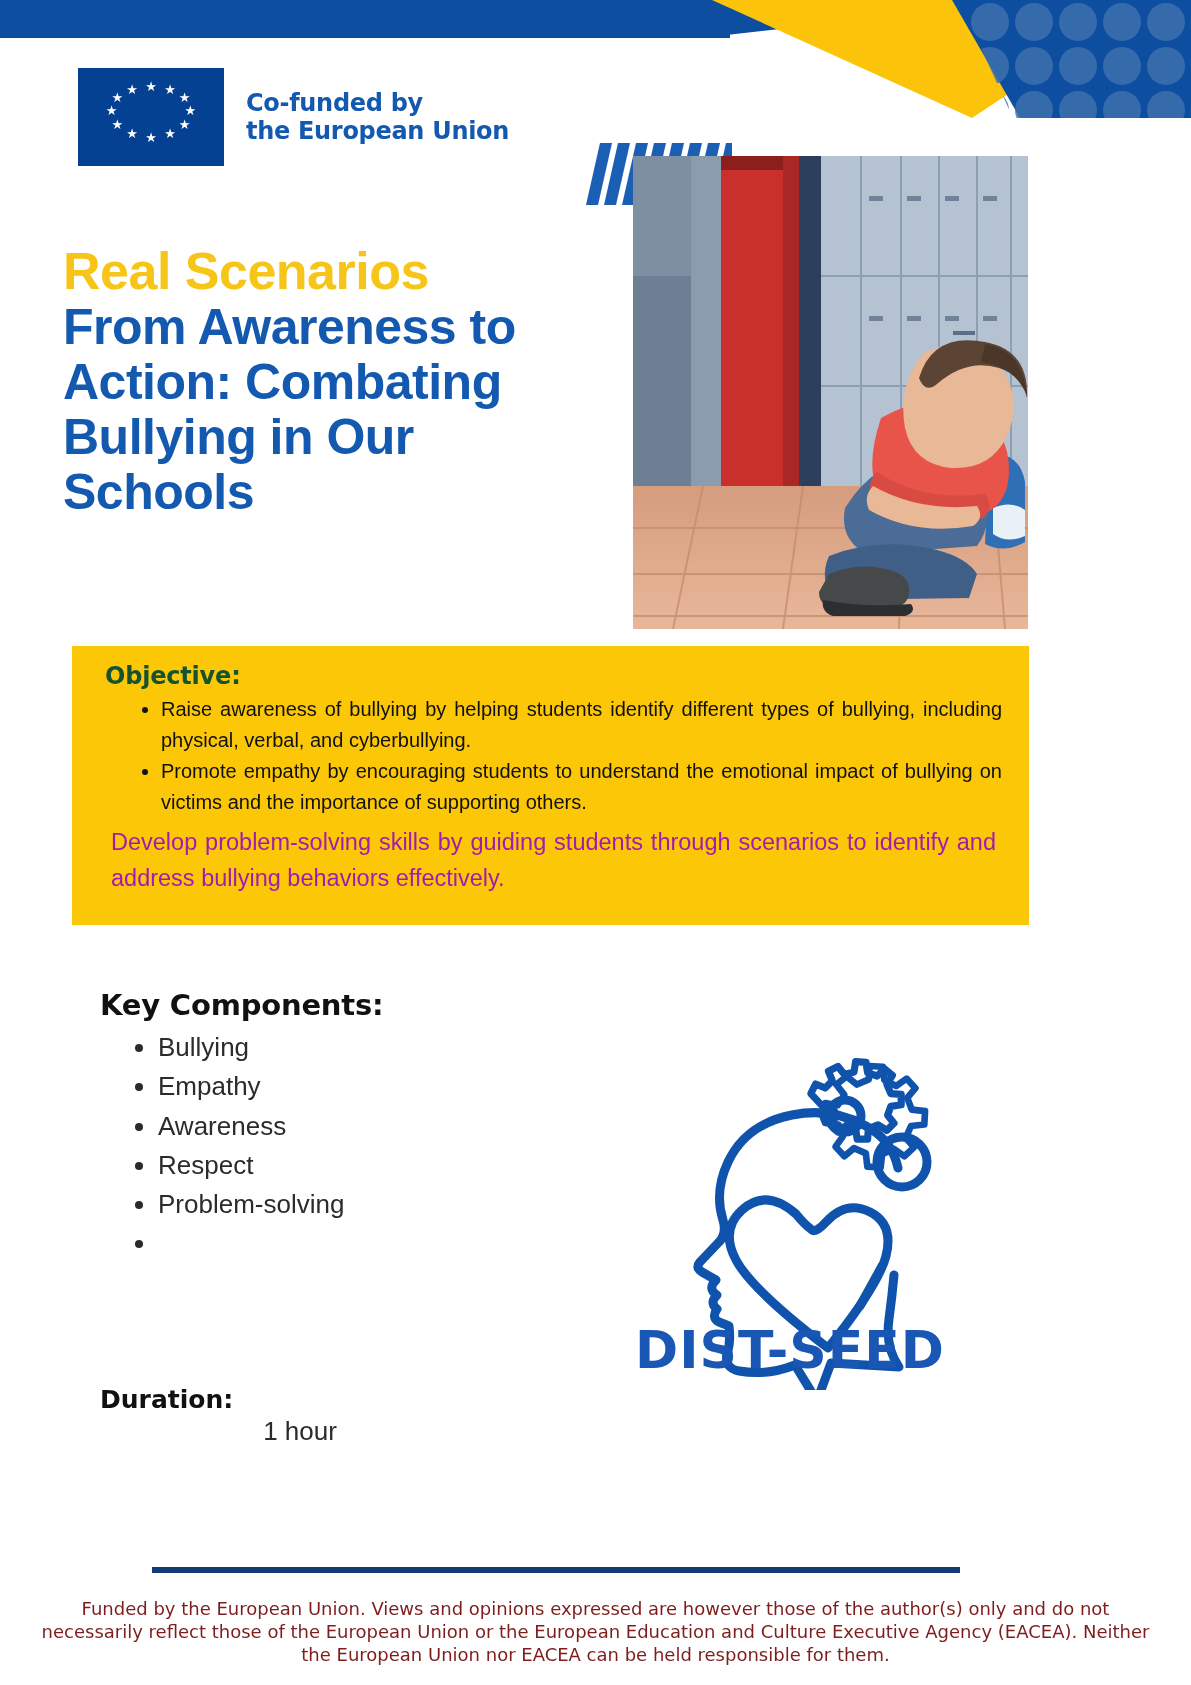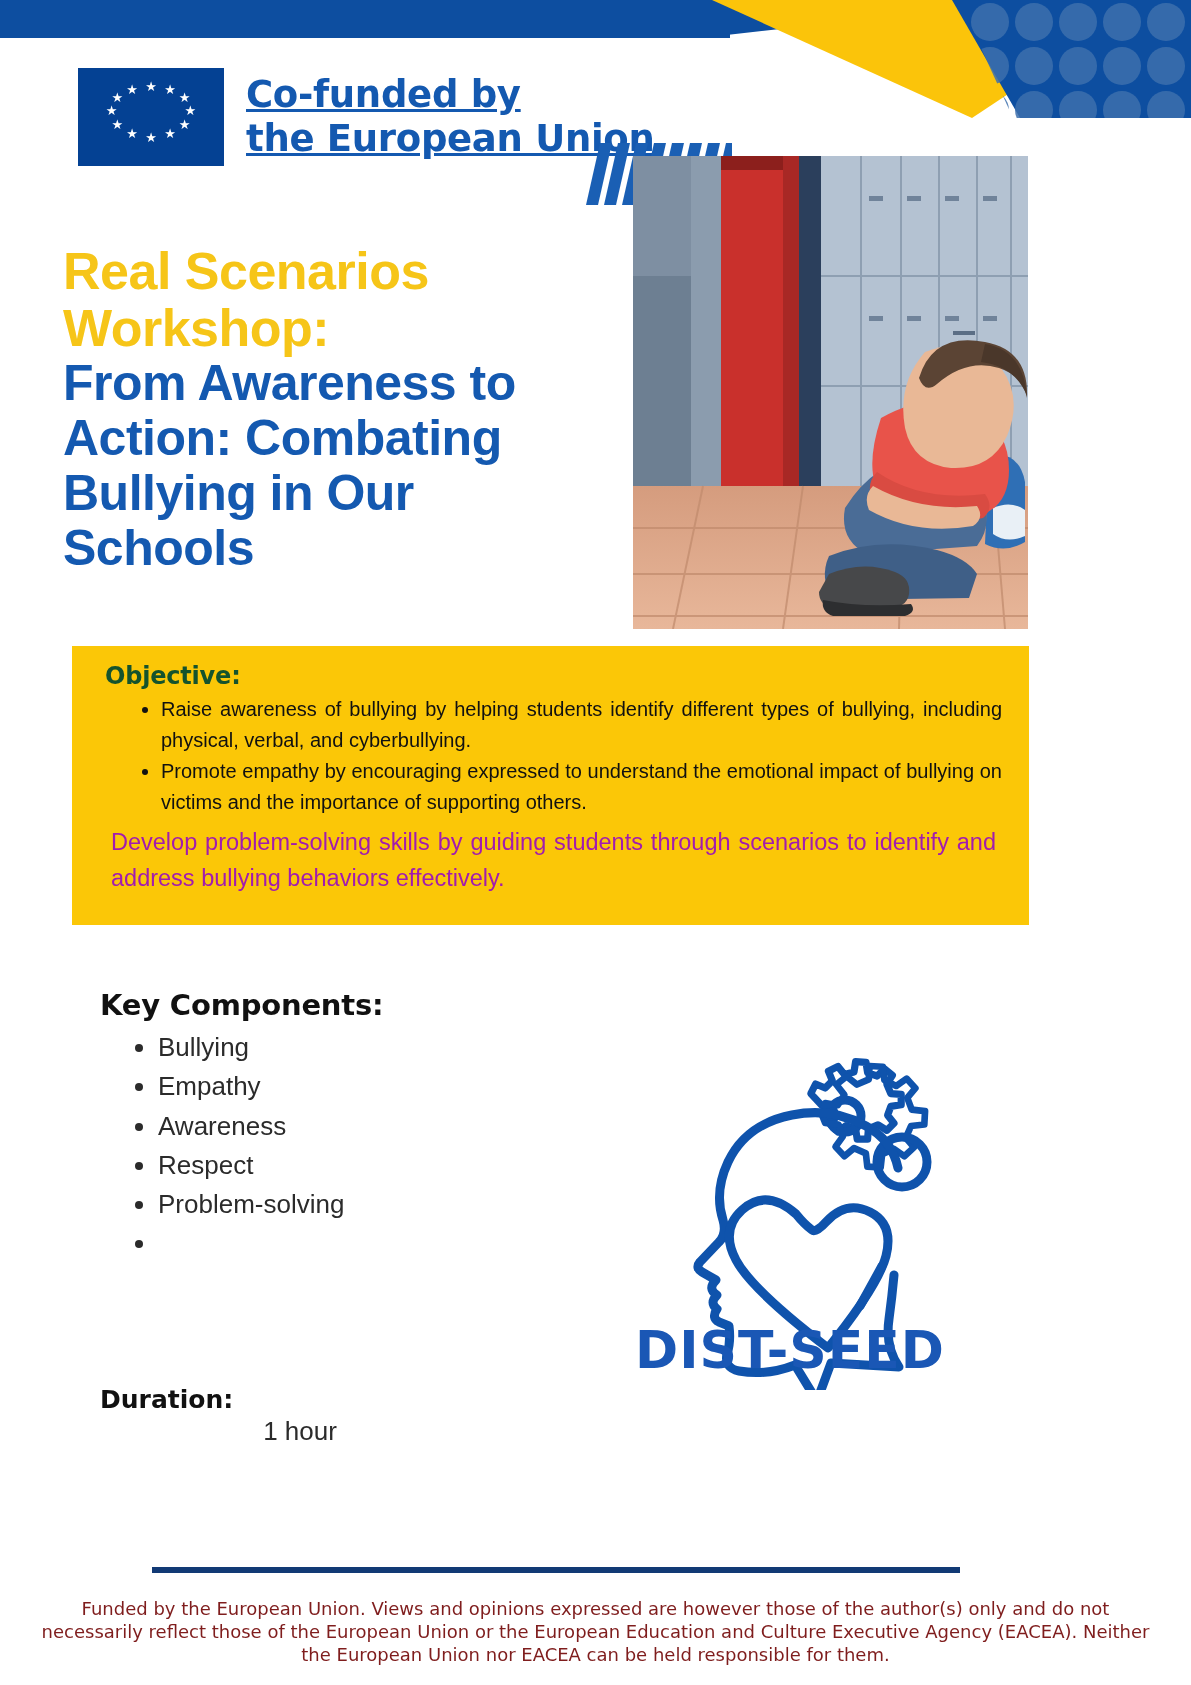--- a/index.html
+++ b/index.html
@@ -46,25 +46,24 @@
     position: absolute;
     color: #ffffff;
     font-size: 13px;
     line-height: 1;
     transform: translate(-50%, -50%);
   }
   .eu-text {
     font-family: "DejaVu Sans", sans-serif;
     color: #1459b0;
     font-weight: bold;
-    font-size: 37px;
+    font-size: 24px;
     line-height: 1.18;
     letter-spacing: -0.3px;
     white-space: pre-line;
-    text-decoration: underline;
   }
 
   
   .title-wrap {
     position: absolute;
     left: 63px;
     top: 243px;
     width: 520px;
   }
   .title-yellow {
@@ -262,21 +261,20 @@
     <span class="star" style="left:23%;  top:43%;">★</span>
     <span class="star" style="left:27%;  top:30%;">★</span>
     <span class="star" style="left:37%;  top:21%;">★</span>
   </div>
   <div class="eu-text"><span>Co-funded by</span>
 <span>the European Union</span></div>
 </div>
 
 <div class="title-wrap">
   <div class="title-yellow">Real Scenarios</div>
-  <div class="title-yellow">Workshop:</div>
   <div class="title-blue">From Awareness to</div>
   <div class="title-blue">Action: Combating</div>
   <div class="title-blue">Bullying in Our</div>
   <div class="title-blue">Schools</div>
 </div>
 
 <div class="stripes">
   <svg width="146" height="62" viewBox="0 0 146 62">
     <g fill="#1a5fb4">
       <polygon points="14,0 26,0 12,62 0,62"></polygon>
@@ -372,21 +370,21 @@
 
     <path d="M286 222 q14 -46 66 -36 q44 8 42 56 q-4 -22 -28 -30 q-32 -10 -62 16 q-12 10 -18 -6 z" fill="#5b4434"></path>
     <path d="M352 188 q38 6 42 52 q-12 -30 -46 -34 z" fill="#4a372a"></path>
   </svg>
 </div>
 
 <div class="objective">
   <h3>Objective:</h3>
   <ul>
     <li>Raise awareness of bullying by helping students identify different types of bullying, including physical, verbal, and cyberbullying.</li>
-    <li>Promote empathy by encouraging expressed to understand the emotional impact of bullying on victims and the importance of supporting others.</li>
+    <li>Promote empathy by encouraging students to understand the emotional impact of bullying on victims and the importance of supporting others.</li>
   </ul>
   <p class="para">Develop problem-solving skills by guiding students through scenarios to identify and address bullying behaviors effectively.</p>
 </div>
 
 <div class="keycomp">
   <h3>Key Components:</h3>
   <ul>
     <li>Bullying</li>
     <li>Empathy</li>
     <li>Awareness</li>

